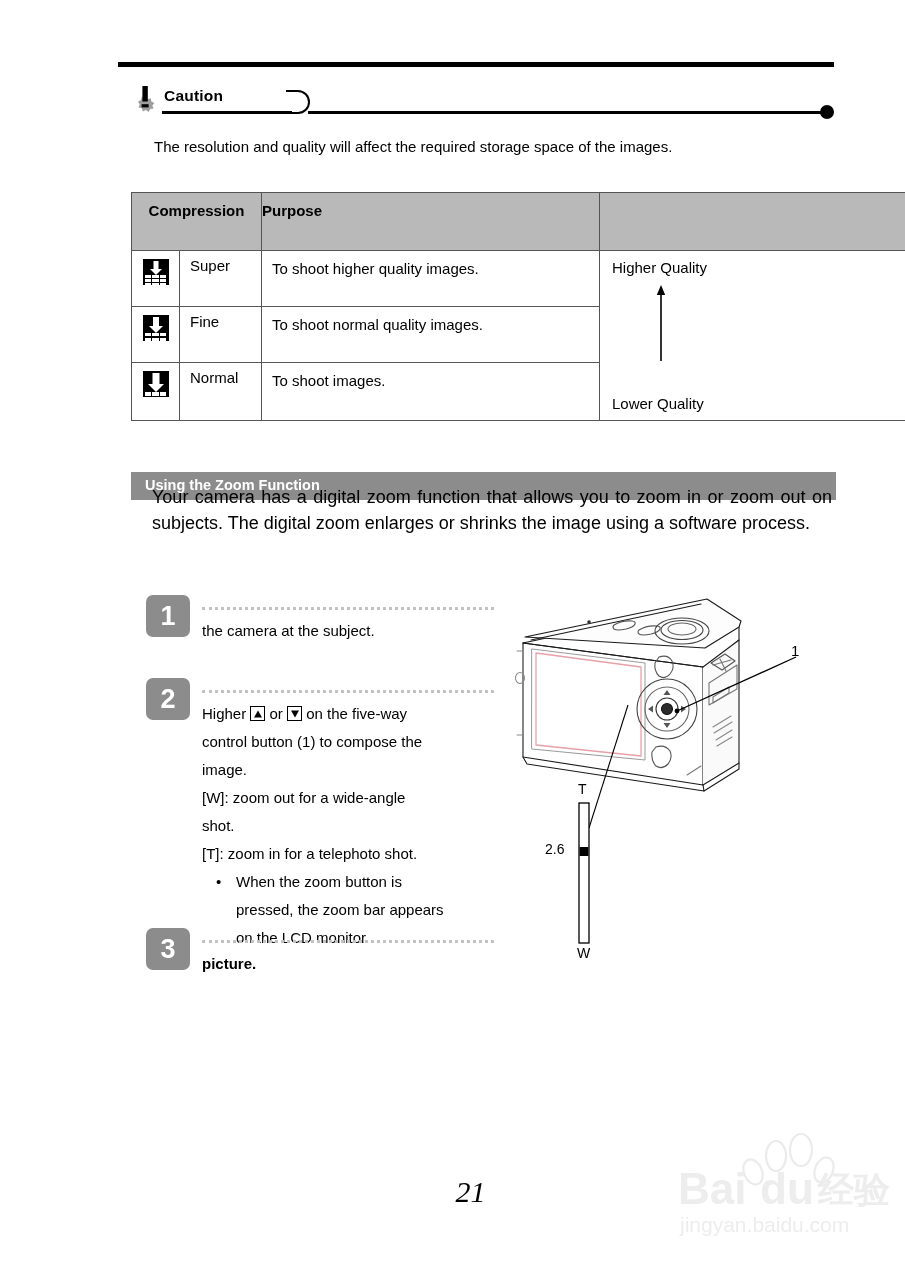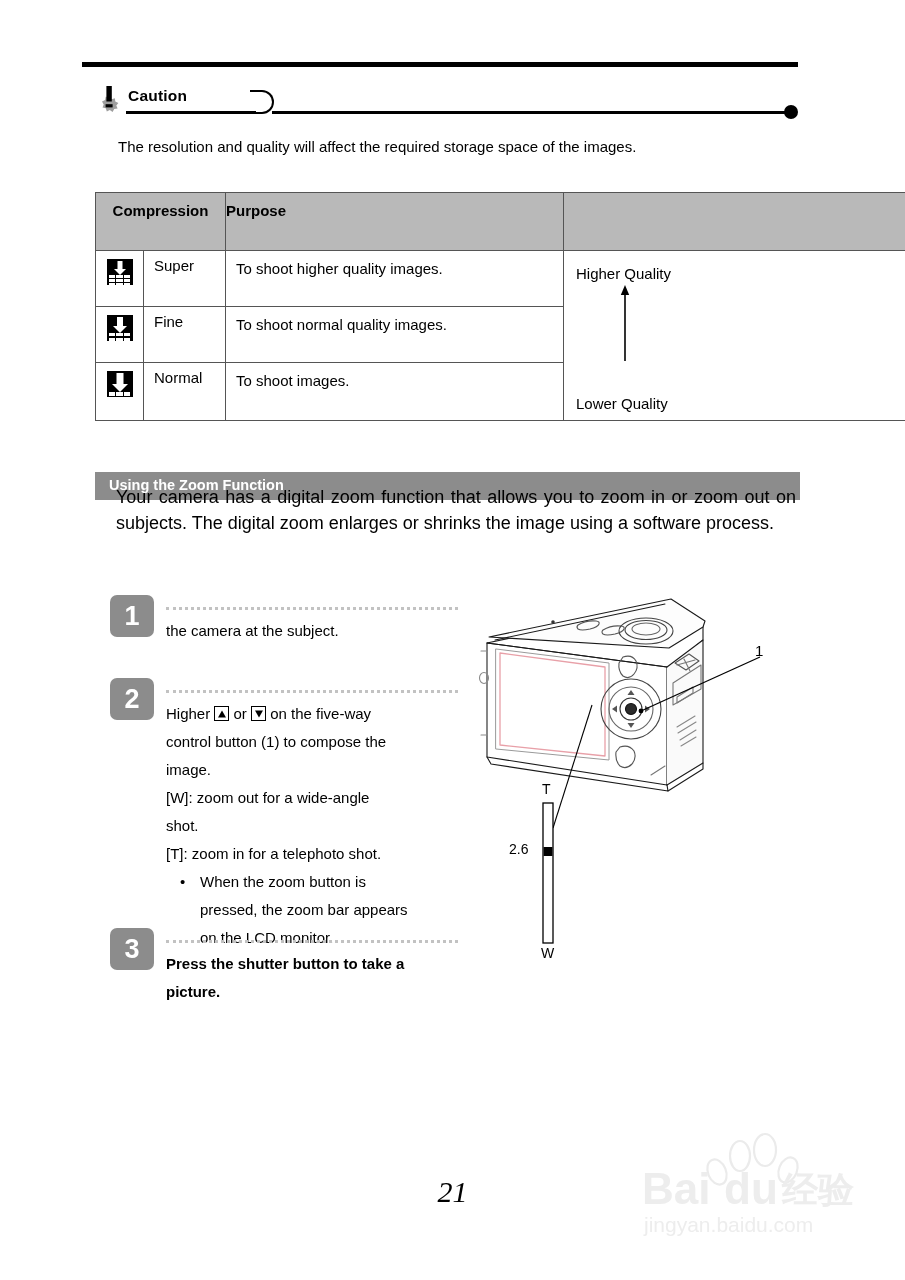--- a/index.html
+++ b/index.html
@@ -5,21 +5,21 @@
   * { box-sizing: border-box; }
   html, body { margin:0; padding:0; }
   body {
     width: 905px; height: 1280px;
     background: #ffffff;
     font-family: "Liberation Sans", sans-serif;
     color: #000;
     position: relative;
     overflow: hidden;
   }
-  .page { position:absolute; inset:0; }
+  .page { position:absolute; inset:0;margin-left:36px; }
 
   
   .top-rule {
     position:absolute; left:82px; top:62px; width:716px; height:5px;
     background:#000;
   }
   .caution-block { position:absolute; left:82px; top:86px; width:716px; height:34px; }
   .caution-icon {
     position:absolute; left:14px; top:-2px; width:26px; height:32px;
   }
@@ -84,21 +84,21 @@
   .cicon { display:inline-block; width:26px; height:26px; background:#000; position:relative; }
   .cicon .arw {
     position:absolute; left:50%; transform:translateX(-50%);
     width:0; height:0;
   }
   .cicon .stem { position:absolute; background:#fff; left:50%; transform:translateX(-50%); }
   .cicon .grid { position:absolute; left:2px; right:2px; display:flex; gap:1.5px; }
   .cicon .grid i { flex:1; background:#fff; display:block; }
 
   
-  .q-higher { position:absolute; left:12px; top:14px; font-size:15px; }
+  .q-higher { position:absolute; left:12px; top:8px; font-size:15px; }
   .q-lower  { position:absolute; left:12px; bottom:8px; font-size:15px; }
   .q-arrow  { position:absolute; left:52px; }
 
   
   .sec-bar {
     position:absolute; left:95px; top:472px; width:705px; height:28px;
     background:#8c8c8c;
   }
   .sec-bar span {
     position:absolute; left:14px; top:5px;
@@ -300,21 +300,20 @@
           <span class="bdot"></span>
           <span>on the LCD monitor.</span>
         </div>
       </div>
     </div>
 
     <div class="step" style="height:80px;">
       <div class="badge" style="top:0;">3</div>
       <div class="dots" style="top:12px;"></div>
       <div class="stxt bold" style="padding-top:22px;">
-        <div>Press the shutter button to take a</div>
         <div>picture.</div>
       </div>
     </div>
   </div>
 
   <div class="illus">
     <svg width="320" height="400" viewBox="0 0 320 400">
       <g fill="none" stroke="#1a1a1a" stroke-width="1.1" stroke-linejoin="round" stroke-linecap="round">
 
         <path d="M22 58 L205 19 L238 40 L238 55 L232 60"></path>

